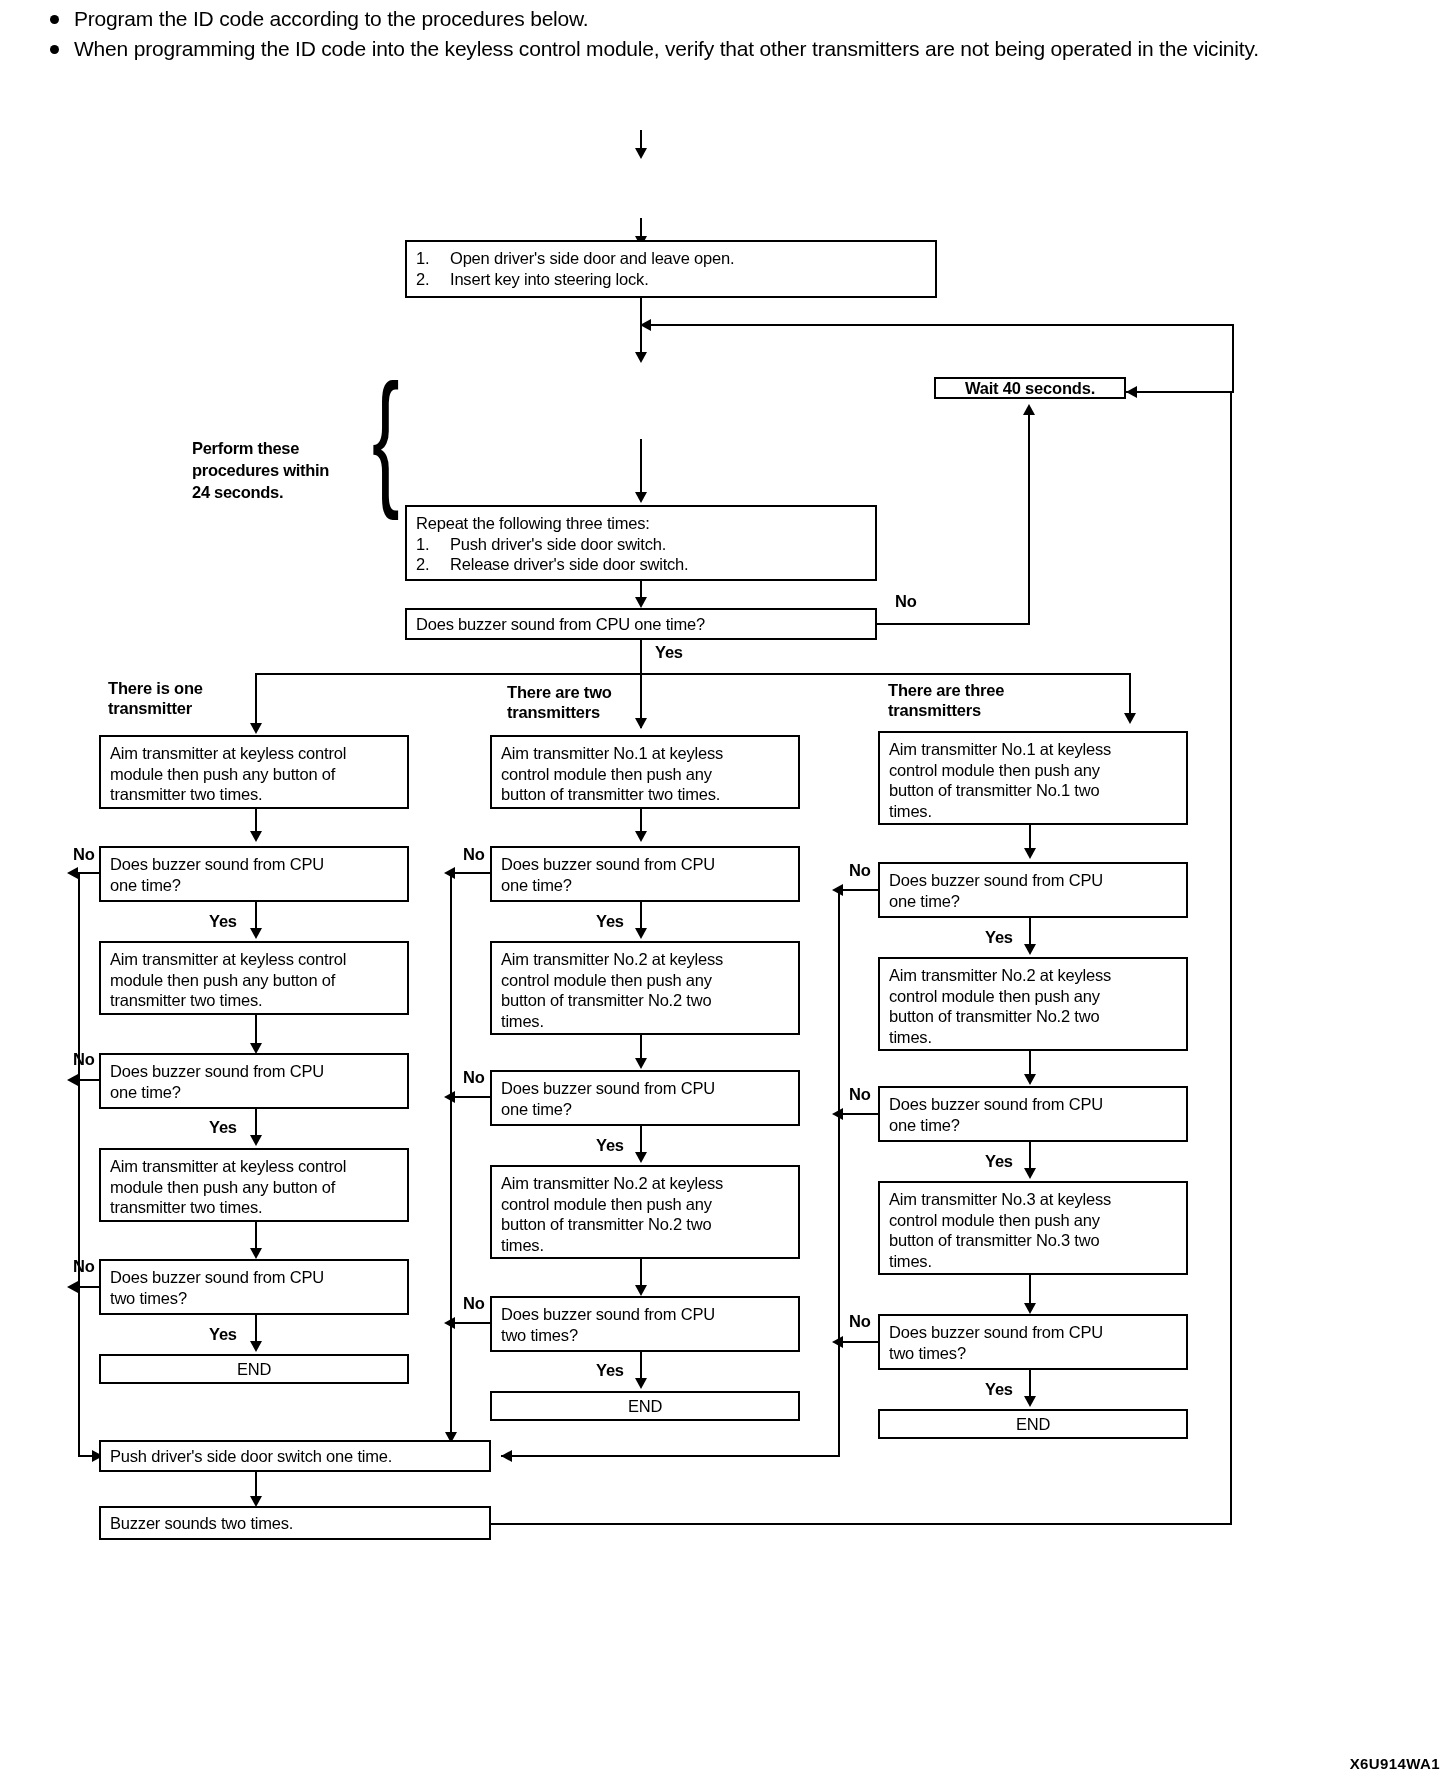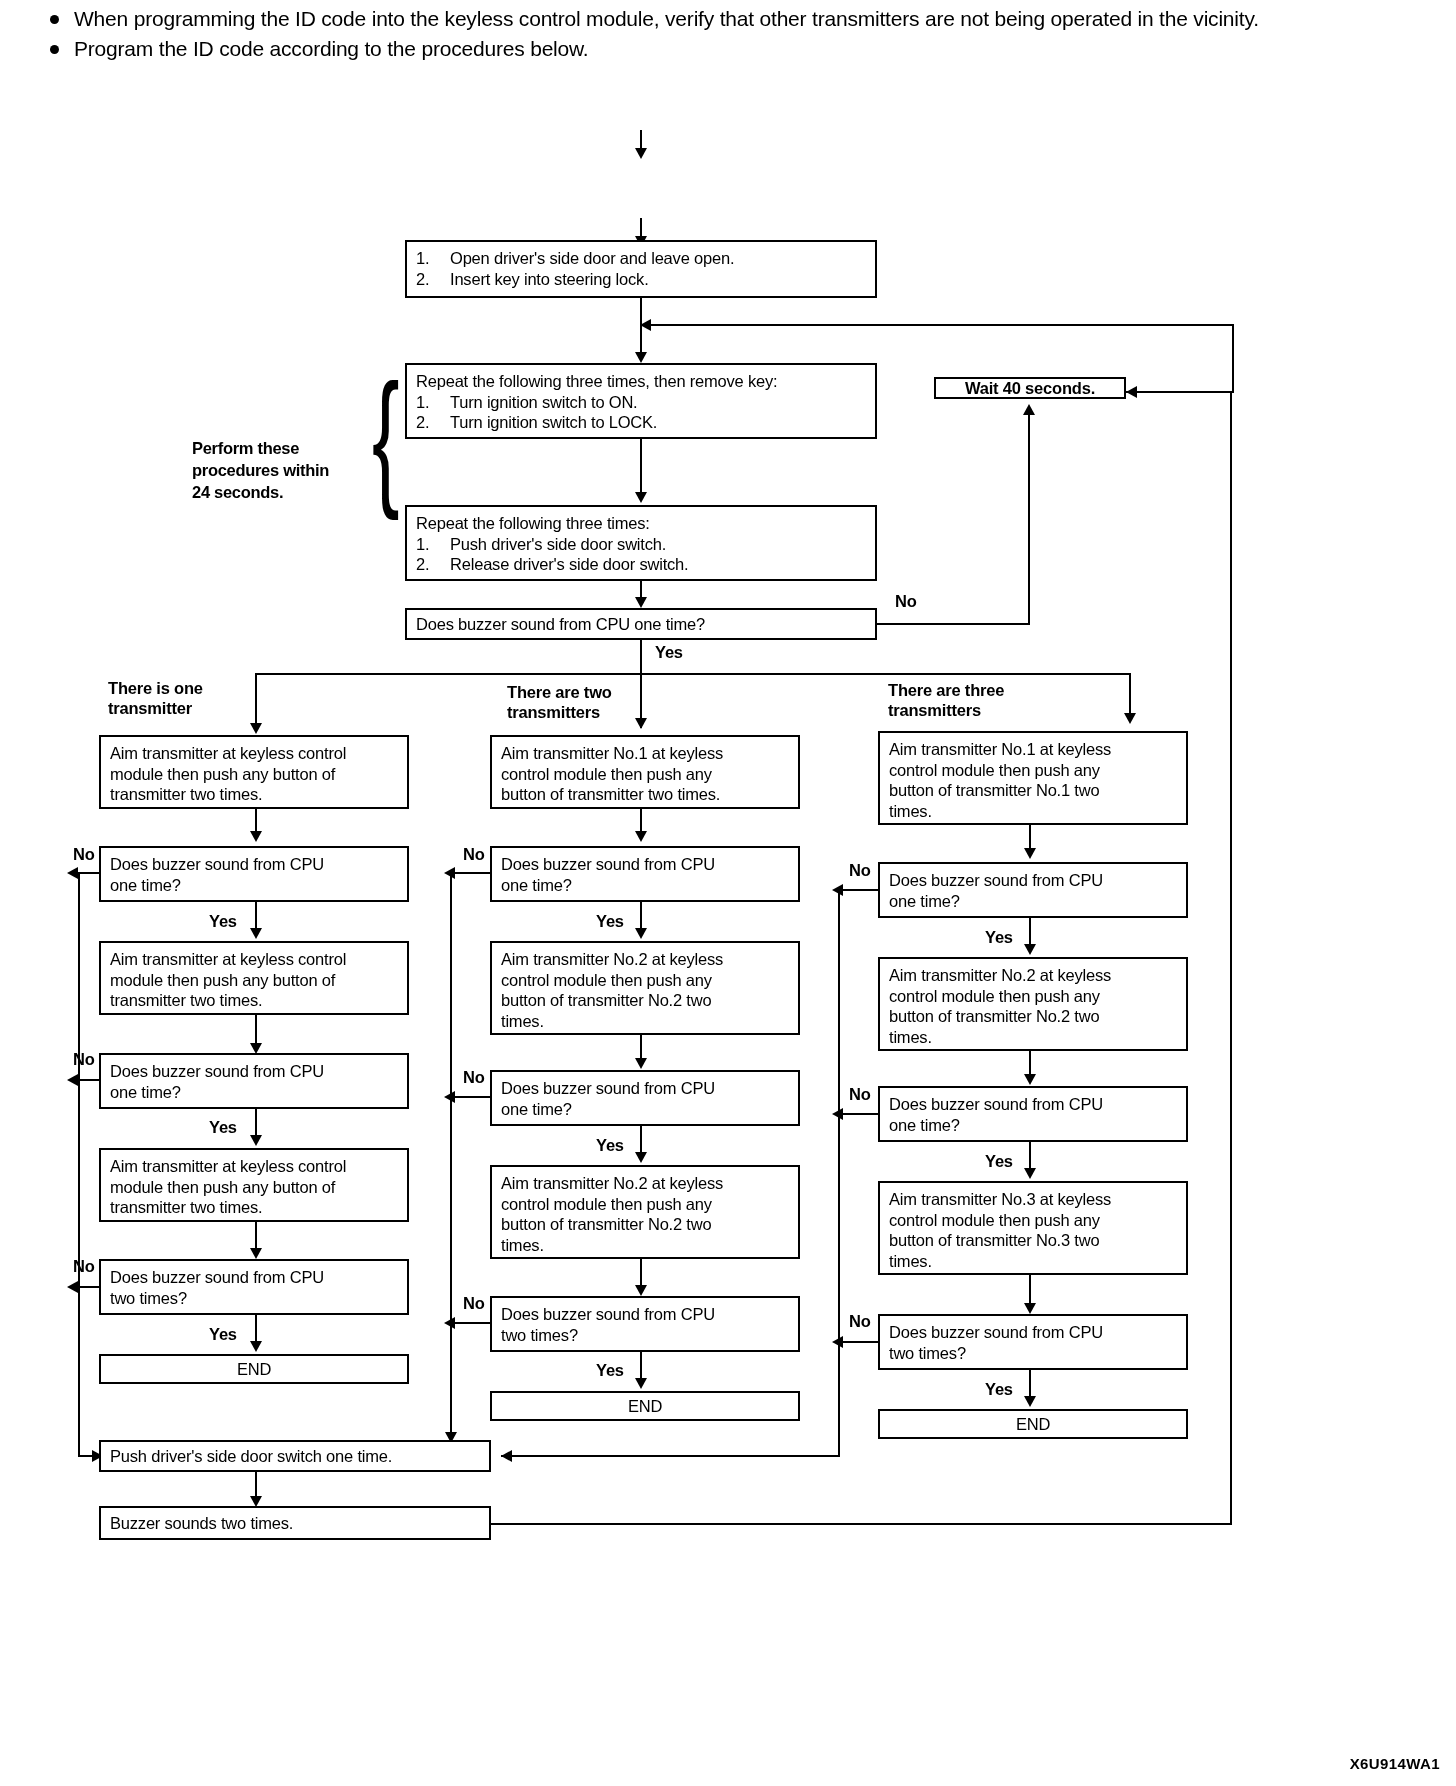--- a/index.html
+++ b/index.html
@@ -48,47 +48,42 @@
        letter-spacing:.4px;}
   .brace{position:absolute;font-size:150px;line-height:0.9;font-weight:300;
        transform:scaleX(.55);transform-origin:left center;}
 </style>
 </head>
 <body>
 
 <div class="page">
 
   <div class="bullets">
+    <div class="bullet">Program the ID code according to the procedures below.</div>
     <div class="bullet">When programming the ID code into the keyless control module, verify that other transmitters are not being operated in the vicinity.</div>
-    <div class="bullet">Program the ID code according to the procedures below.</div>
   </div>
 
 
   <div class="v" style="left:640px;top:130px;height:22px;"></div>
   <div class="ar-d" style="left:635px;top:148px;"></div>
 
 
   <div class="v" style="left:640px;top:218px;height:22px;"></div>
   <div class="ar-d" style="left:635px;top:236px;"></div>
 
-  <div class="box num" style="left:405px;top:240px;width:472px;height:58px;">
+  <div class="box num" style="left:405px;top:240px;width:532px;height:58px;">
     <span class="ln"><span class="n">1.</span><span>Open driver's side door and leave open.</span></span>
     <span class="ln"><span class="n">2.</span><span>Insert key into steering lock.</span></span>
   </div>
 
   <div class="v" style="left:640px;top:298px;height:60px;"></div>
   <div class="h" style="left:640px;top:324px;width:390px;"></div>
   <div class="ar-l" style="left:640px;top:319px;"></div>
   <div class="ar-d" style="left:635px;top:352px;"></div>
 
-  <div class="box num" style="left:405px;top:363px;width:472px;height:76px;">
-    <span class="ln">Repeat the following three times, then remove key:</span>
-    <span class="ln"><span class="n">1.</span><span>Turn ignition switch to ON.</span></span>
-    <span class="ln"><span class="n">2.</span><span>Turn ignition switch to LOCK.</span></span>
-  </div>
 
   <div class="v" style="left:640px;top:439px;height:58px;"></div>
   <div class="ar-d" style="left:635px;top:492px;"></div>
 
   <div class="box num" style="left:405px;top:505px;width:472px;height:76px;">
     <span class="ln">Repeat the following three times:</span>
     <span class="ln"><span class="n">1.</span><span>Push driver's side door switch.</span></span>
     <span class="ln"><span class="n">2.</span><span>Release driver's side door switch.</span></span>
   </div>
 

